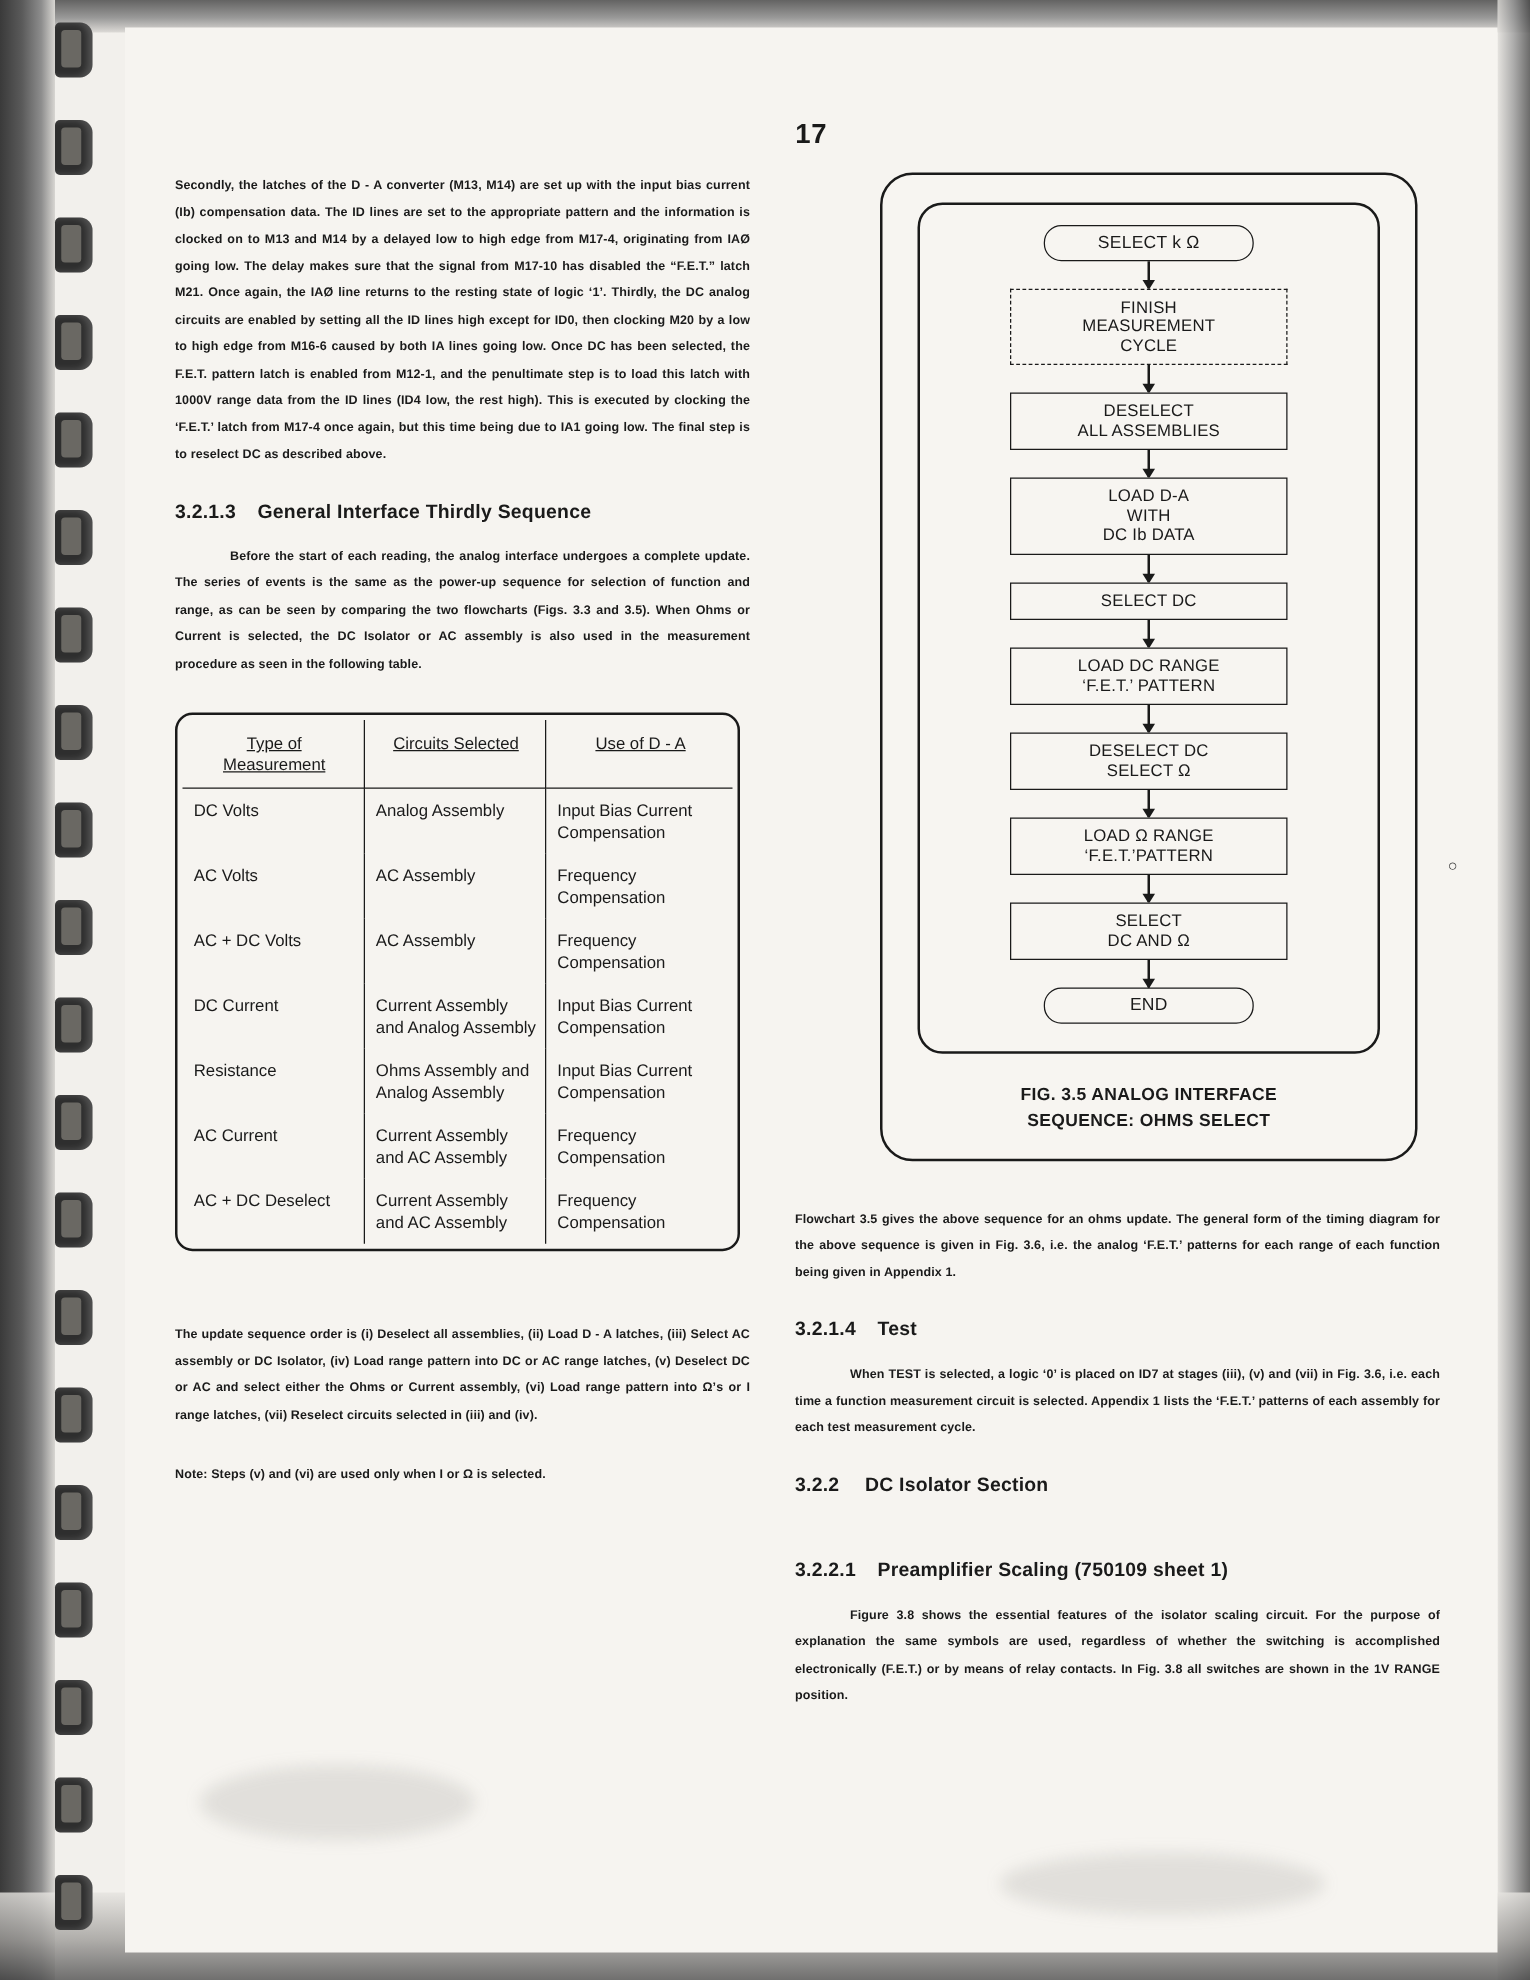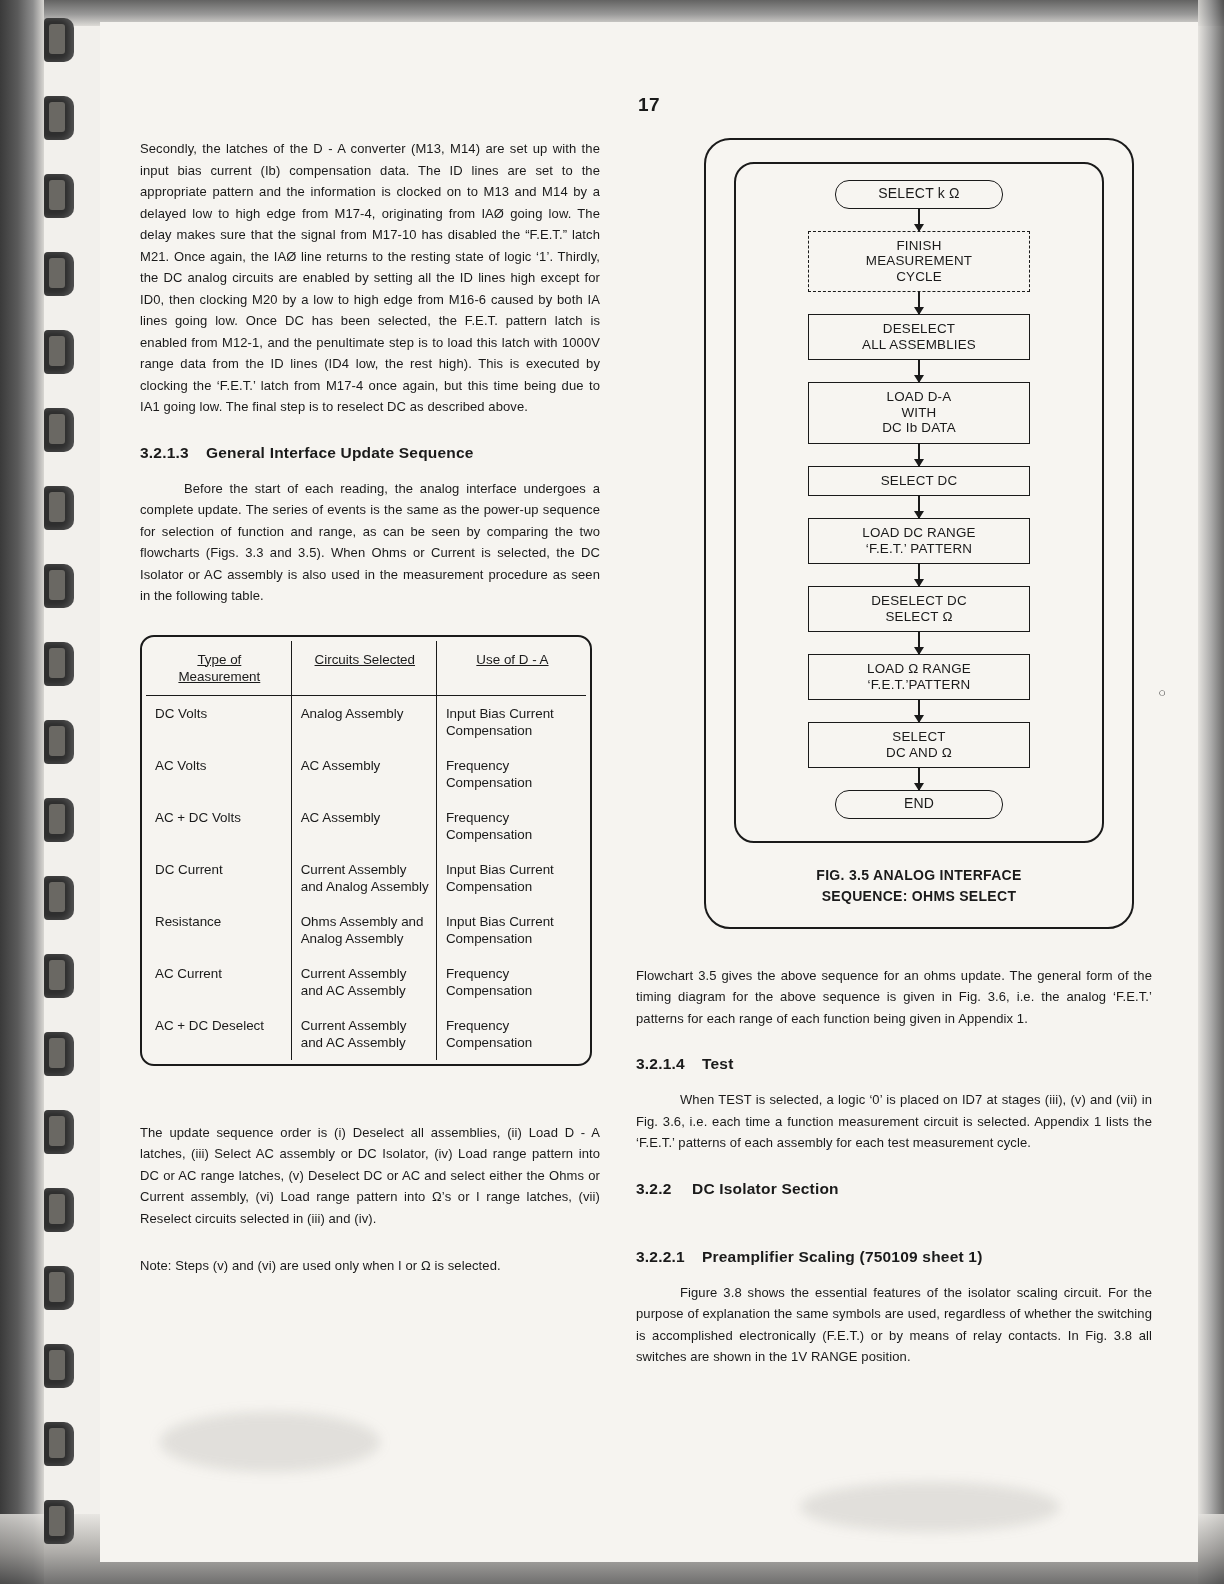--- a/index.html
+++ b/index.html
@@ -76,43 +76,44 @@
     background: #f6f4f0;
   }
 
   .page-number {
     position: absolute;
     top: 72px;
     left: 0;
     width: 1098px;
     text-align: center;
     font-weight: bold;
-    font-size: 19px;
+    font-size: 22px;
     letter-spacing: .5px;
   }
 
   .col-left {
     position: absolute;
     left: 40px;
     top: 116px;
     width: 460px;
   }
   .col-right {
     position: absolute;
     left: 536px;
     top: 116px;
     width: 516px;
   }
 
   p.body {
     margin: 0 0 14px 0;
-    font-size: 13px;
+    font-size: 10px;
     line-height: 21.5px;
     text-align: justify;
     letter-spacing: .1px;
+    font-weight: bold;
   }
   p.body.indent { text-indent: 44px; }
 
   h3.sec {
     margin: 26px 0 16px 0;
     font-size: 15.5px;
     font-weight: bold;
     letter-spacing: .2px;
   }
   h3.sec .num { display: inline-block; min-width: 66px; }
@@ -268,21 +269,21 @@
     <div class="smudge" style="left:60px;top:1390px;width:220px;height:60px;"></div>
     <div class="smudge" style="left:700px;top:1460px;width:260px;height:50px;"></div>
 
     <div class="page-number">17</div>
 
     <div class="col-left">
 
       <p class="body">Secondly, the latches of the D - A converter (M13, M14) are set up with the input bias current (Ib) compensation data. The ID lines are set to the appropriate pattern and the information is clocked on to M13 and M14 by a delayed low to high edge from M17-4, originating from IAØ going low. The delay makes sure that the signal from M17-10 has disabled the “F.E.T.” latch M21. Once again, the IAØ line returns to the resting state of logic ‘1’. Thirdly, the DC analog circuits are enabled by setting all the ID lines high except for ID0, then clocking M20 by a low to high edge from M16-6 caused by both IA lines going low. Once DC has been selected, the F.E.T. pattern latch is enabled from M12-1, and the penultimate step is to load this latch with 1000V range data from the ID lines (ID4 low, the rest high). This is executed by clocking the ‘F.E.T.’ latch from M17-4 once again, but this time being due to IA1 going low. The final step is to reselect DC as described above.</p>
 
       <h3 class="sec">
-        <span class="num">3.2.1.3</span><span>General Interface Update Sequence</span>
+        <span class="num">3.2.1.3</span><span>General Interface Thirdly Sequence</span>
       </h3>
 
       <p class="body indent">Before the start of each reading, the analog interface undergoes a complete update. The series of events is the same as the power-up sequence for selection of function and range, as can be seen by comparing the two flowcharts (Figs. 3.3 and 3.5). When Ohms or Current is selected, the DC Isolator or AC assembly is also used in the measurement procedure as seen in the following table.</p>
 
       <div class="table-wrap">
         <table class="meas">
           <thead>
             <tr>
               <th style="width:33%">Type of Measurement</th>
               <th style="width:33%">Circuits Selected</th>

